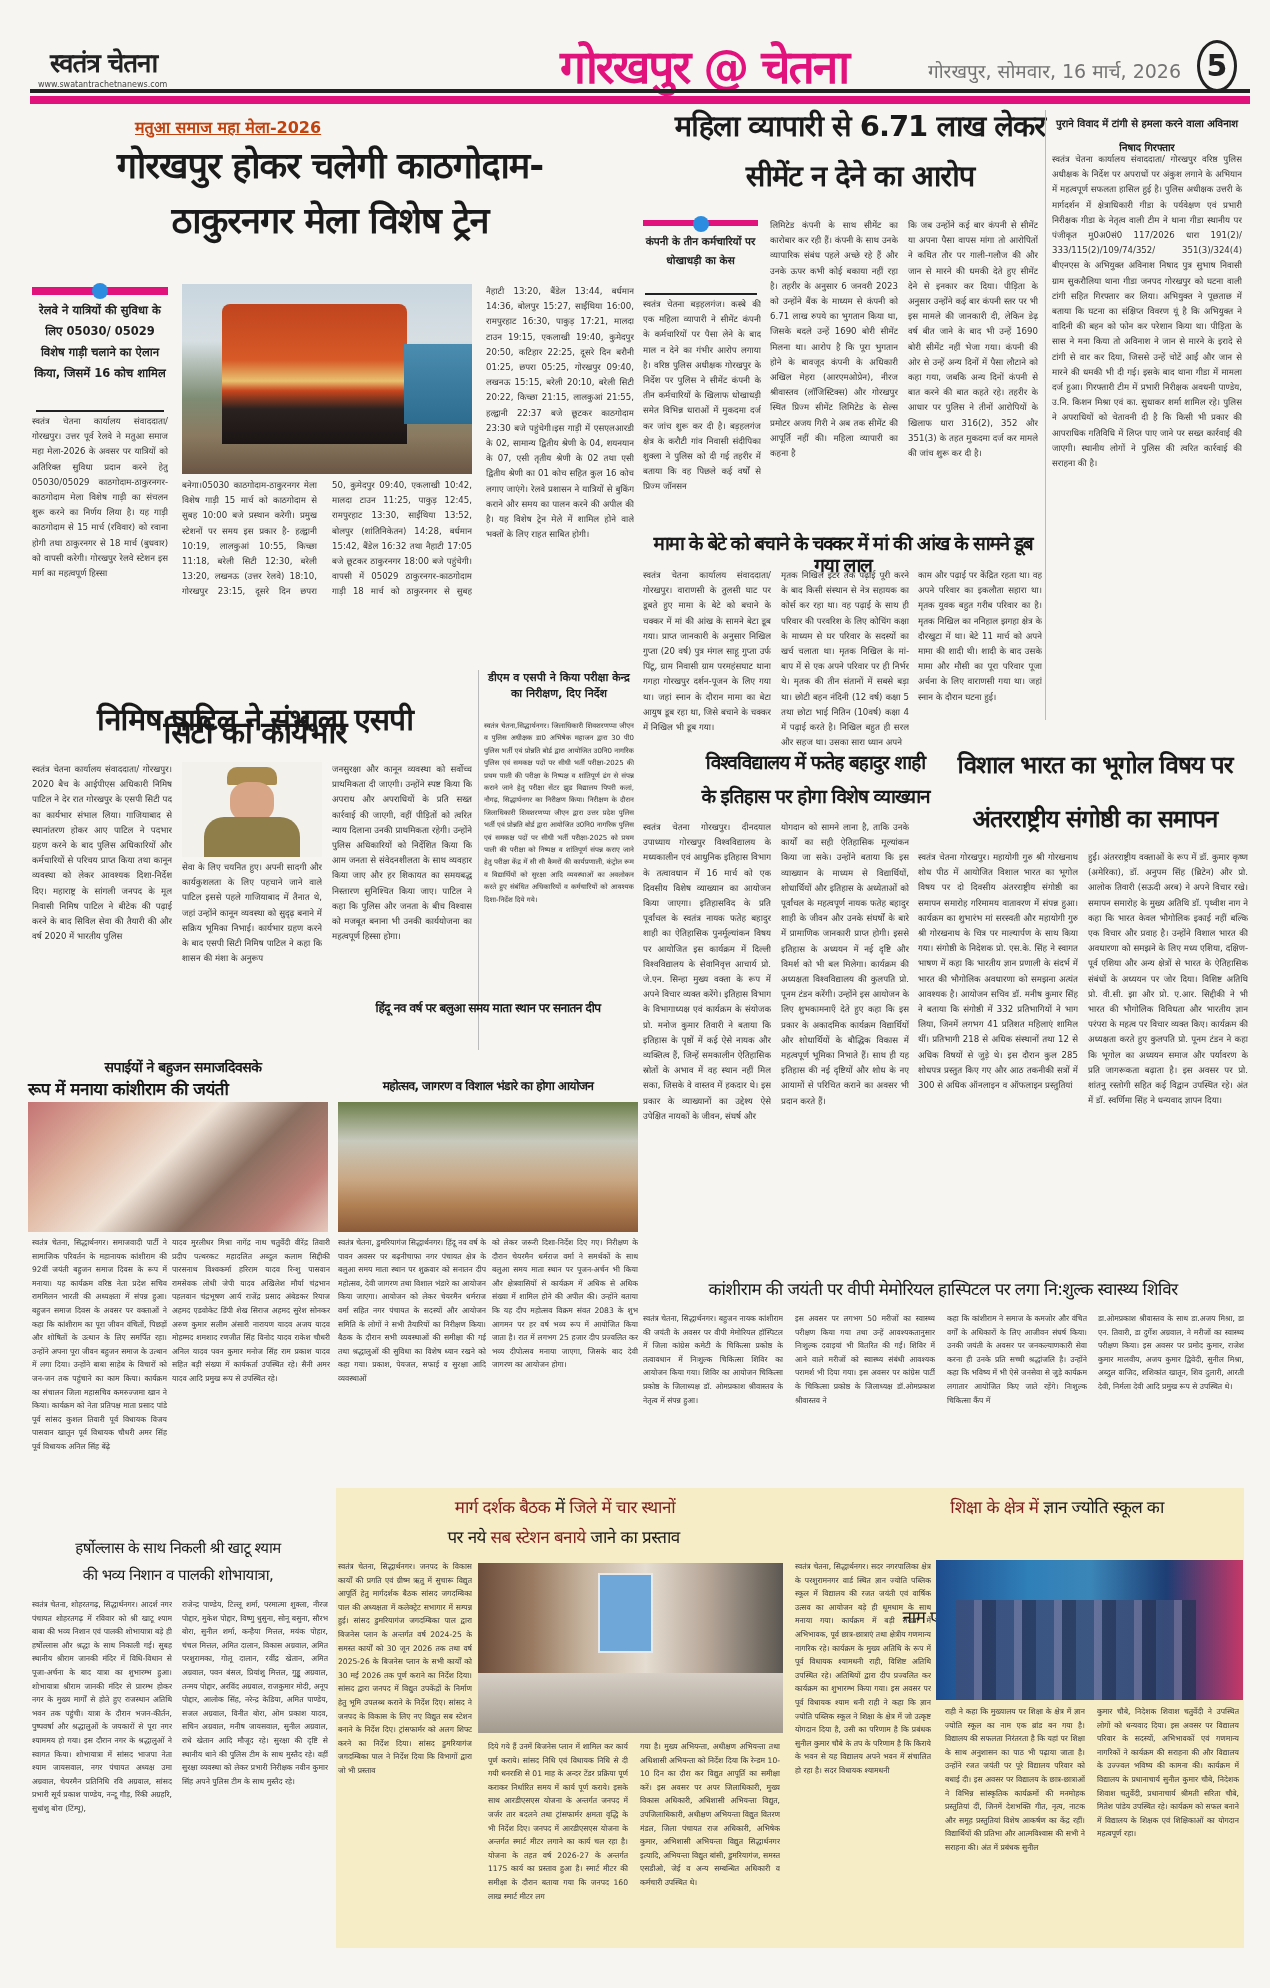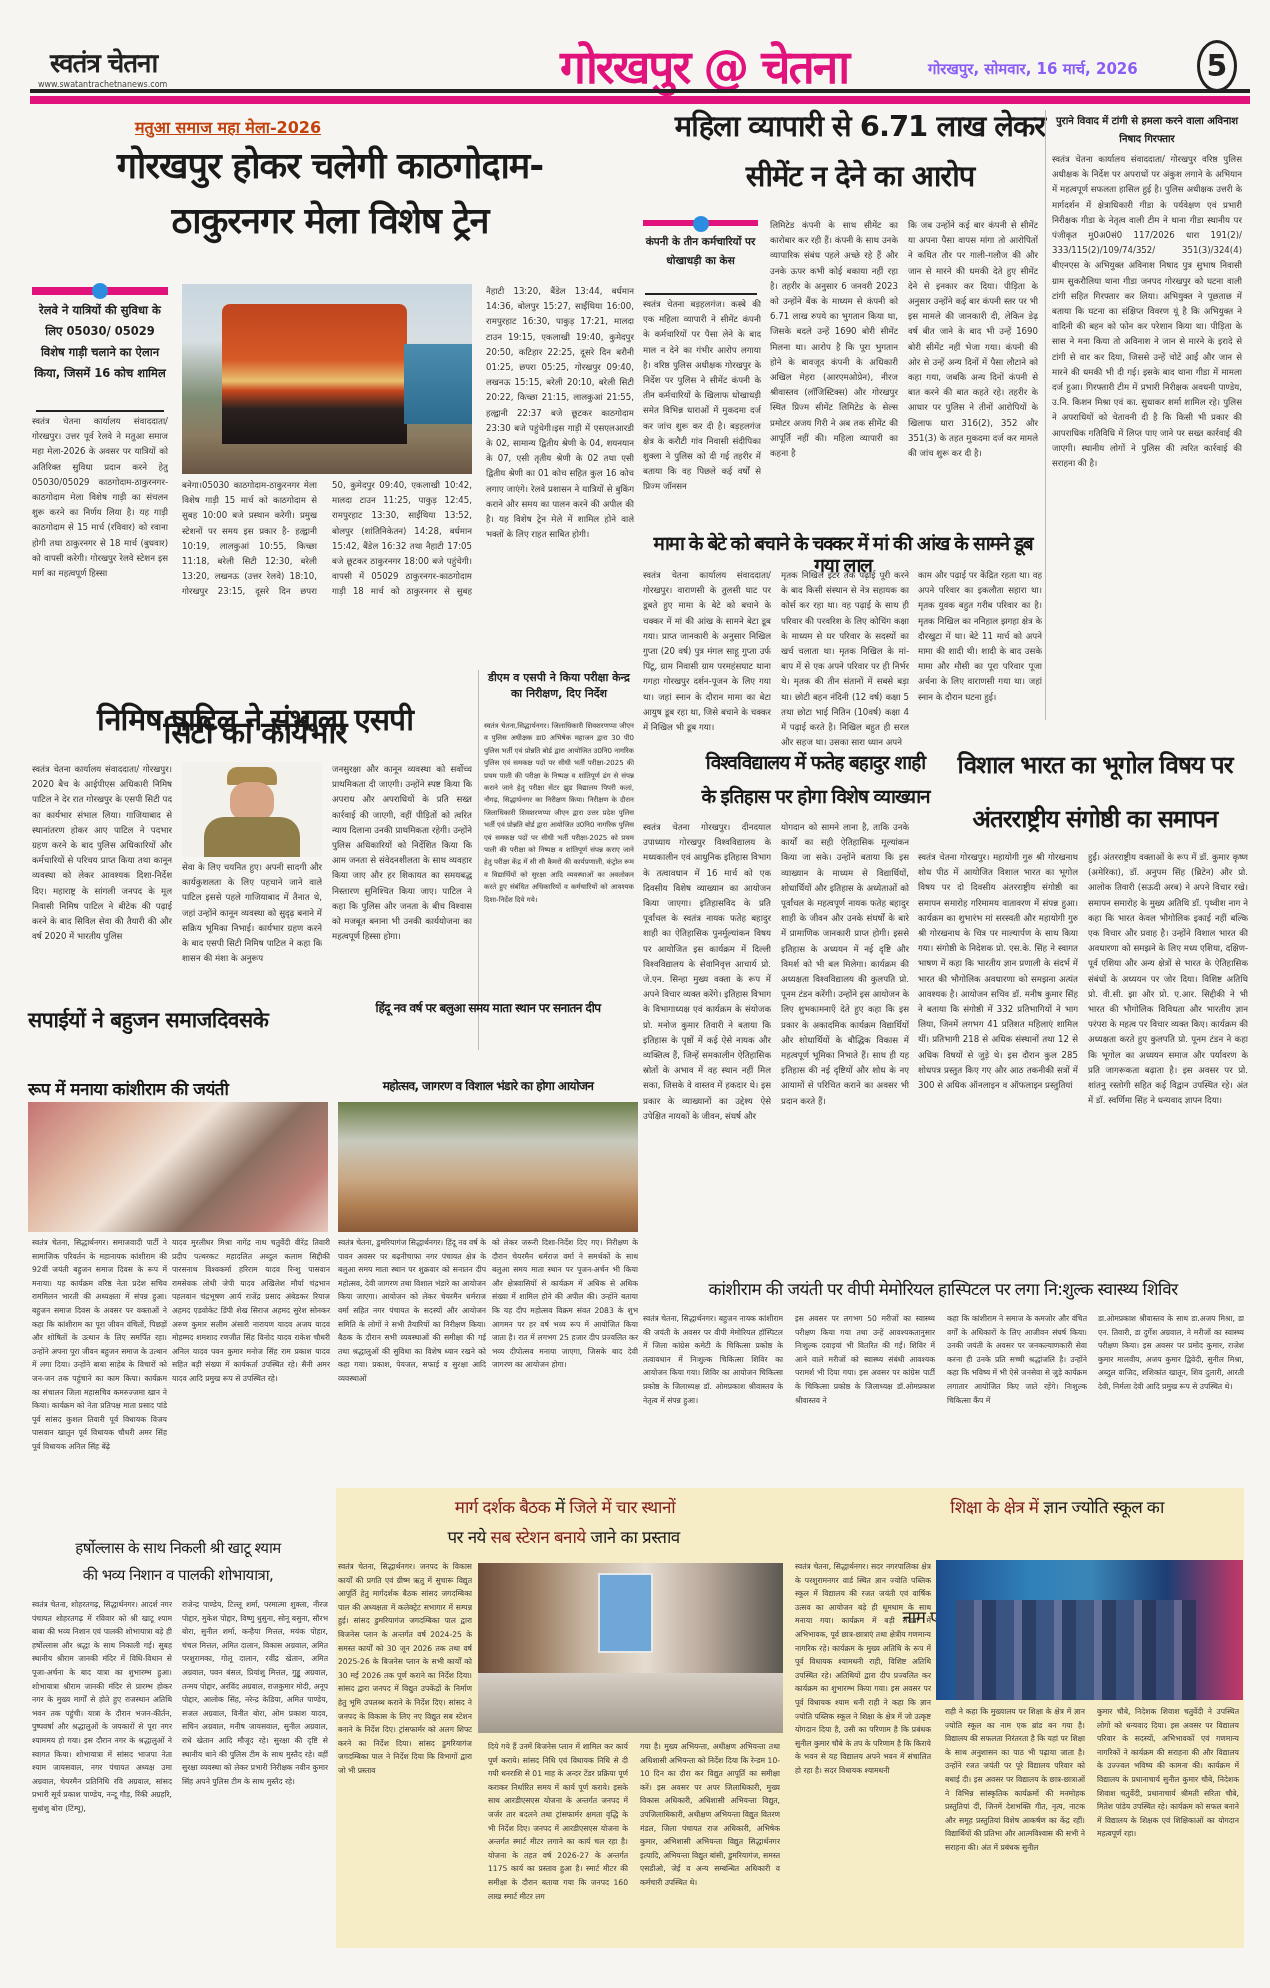--- a/index.html
+++ b/index.html
@@ -7,21 +7,21 @@
   body { position: relative; font-family: "DejaVu Sans", sans-serif; color: #222; }
   .abs { position: absolute; }
   .txt { font-family: "DejaVu Sans", sans-serif; font-size: 8.6px; line-height: 15.2px; color: #333; text-align: justify; overflow: hidden; }
   .hl { font-family: "DejaVu Sans", sans-serif; font-weight: bold; color: #1a1a1a; text-align: center; letter-spacing: -1px; line-height: 1.15; }
   .img { position: absolute; overflow: hidden; }
 
   
   #mast-logo { left: 50px; top: 44px; font-size: 26px; font-weight: bold; color: #222; letter-spacing: -1px; }
   #mast-url { left: 38px; top: 80px; font-size: 8px; color: #444; }
   #mast-title { left: 560px; top: 34px; font-size: 46px; font-weight: bold; color: #e2127c; letter-spacing: -2px; }
-  #mast-date { left: 928px; top: 58px; font-size: 15px; font-weight: bold; color: #8b5cf6; }
+  #mast-date { left: 928px; top: 58px; font-size: 19px; font-weight: normal; color: #737373; }
   #mast-page { left: 1197px; top: 40px; width: 40px; height: 52px; border: 3px solid #222; border-radius: 50%; font-size: 30px; font-weight: bold; text-align: center; line-height: 46px; }
   #rule-black { left: 30px; top: 89px; width: 1220px; height: 4px; background: #222; }
   #rule-pink { left: 30px; top: 96px; width: 1220px; height: 8px; background: #e2127c; }
 
   .pinkbar { position: absolute; height: 8px; background: #e2127c; }
   .dot { position: absolute; width: 16px; height: 16px; border-radius: 50%; background: #2c8de0; top: -4px; left: 50%; margin-left: -8px; }
   .underline-black { position: absolute; height: 2px; background: #222; }
 
   .col-rule { position: absolute; width: 1px; background: #bbb; }
 
@@ -66,21 +66,21 @@
     <span class="dot"></span>
   </div>
 <div class="abs" style="left:643px;top:232px;width:115px;font-size:10.5px;font-weight:bold;text-align:center;line-height:19px;color:#222;">कंपनी के तीन कर्मचारियों पर धोखाधड़ी का केस</div>
 <div class="underline-black" style="left:645px;top:293px;width:112px;"></div>
 
 <div class="abs txt" style="left:643px;top:297px;width:118px;height:225px;">स्वतंत्र चेतना बड़हलगंज। कस्बे की एक महिला व्यापारी ने सीमेंट कंपनी के कर्मचारियों पर पैसा लेने के बाद माल न देने का गंभीर आरोप लगाया है। वरिष्ठ पुलिस अधीक्षक गोरखपुर के निर्देश पर पुलिस ने सीमेंट कंपनी के तीन कर्मचारियों के खिलाफ धोखाधड़ी समेत विभिन्न धाराओं में मुकदमा दर्ज कर जांच शुरू कर दी है। बड़हलगंज क्षेत्र के करौटी गांव निवासी संदीपिका शुक्ला ने पुलिस को दी गई तहरीर में बताया कि वह पिछले कई वर्षों से प्रिज्म जॉनसन</div>
 <div class="abs txt" style="left:770px;top:218px;width:128px;height:302px;">लिमिटेड कंपनी के साथ सीमेंट का कारोबार कर रही हैं। कंपनी के साथ उनके व्यापारिक संबंध पहले अच्छे रहे हैं और उनके ऊपर कभी कोई बकाया नहीं रहा है। तहरीर के अनुसार 6 जनवरी 2023 को उन्होंने बैंक के माध्यम से कंपनी को 6.71 लाख रुपये का भुगतान किया था, जिसके बदले उन्हें 1690 बोरी सीमेंट मिलना था। आरोप है कि पूरा भुगतान होने के बावजूद कंपनी के अधिकारी अखिल मेहरा (आरएमओप्रेन), नीरज श्रीवास्तव (लॉजिस्टिक्स) और गोरखपुर स्थित प्रिज्म सीमेंट लिमिटेड के सेल्स प्रमोटर अजय गिरी ने अब तक सीमेंट की आपूर्ति नहीं की। महिला व्यापारी का कहना है</div>
 <div class="abs txt" style="left:908px;top:218px;width:130px;height:302px;">कि जब उन्होंने कई बार कंपनी से सीमेंट या अपना पैसा वापस मांगा तो आरोपितों ने कथित तौर पर गाली-गलौज की और जान से मारने की धमकी देते हुए सीमेंट देने से इनकार कर दिया। पीड़िता के अनुसार उन्होंने कई बार कंपनी स्तर पर भी इस मामले की जानकारी दी, लेकिन डेढ़ वर्ष बीत जाने के बाद भी उन्हें 1690 बोरी सीमेंट नहीं भेजा गया। कंपनी की ओर से उन्हें अन्य दिनों में पैसा लौटाने को कहा गया, जबकि अन्य दिनों कंपनी से बात करने की बात कहते रहे। तहरीर के आधार पर पुलिस ने तीनों आरोपियों के खिलाफ धारा 316(2), 352 और 351(3) के तहत मुकदमा दर्ज कर मामले की जांच शुरू कर दी है।</div>
 
 <div class="col-rule" style="left:1045px;top:110px;height:610px;"></div>
-<div class="abs" style="left:1052px;top:112px;width:190px;font-size:10px;font-weight:bold;text-align:center;line-height:18px;color:#222;">पुराने विवाद में टांगी से हमला करने वाला अविनाश निषाद गिरफ्तार</div>
+<div class="abs" style="left:1052px;top:112px;width:190px;font-size:10px;font-weight:bold;text-align:center;line-height:24px;color:#222;">पुराने विवाद में टांगी से हमला करने वाला अविनाश निषाद गिरफ्तार</div>
 <div class="abs txt" style="left:1052px;top:152px;width:190px;height:572px;">स्वतंत्र चेतना कार्यालय संवाददाता/ गोरखपुर वरिष्ठ पुलिस अधीक्षक के निर्देश पर अपराधों पर अंकुश लगाने के अभियान में महत्वपूर्ण सफलता हासिल हुई है। पुलिस अधीक्षक उत्तरी के मार्गदर्शन में क्षेत्राधिकारी गीडा के पर्यवेक्षण एवं प्रभारी निरीक्षक गीडा के नेतृत्व वाली टीम ने थाना गीडा स्थानीय पर पंजीकृत मु0अ0सं0 117/2026 धारा 191(2)/ 333/115(2)/109/74/352/ 351(3)/324(4) बीएनएस के अभियुक्त अविनाश निषाद पुत्र सुभाष निवासी ग्राम सुकरौलिया थाना गीडा जनपद गोरखपुर को घटना वाली टांगी सहित गिरफ्तार कर लिया। अभियुक्त ने पूछताछ में बताया कि घटना का संक्षिप्त विवरण यूं है कि अभियुक्त ने वादिनी की बहन को फोन कर परेशान किया था। पीड़िता के सास ने मना किया तो अविनाश ने जान से मारने के इरादे से टांगी से वार कर दिया, जिससे उन्हें चोटें आईं और जान से मारने की धमकी भी दी गई। इसके बाद थाना गीडा में मामला दर्ज हुआ। गिरफ्तारी टीम में प्रभारी निरीक्षक अवधनी पाण्डेय, उ.नि. किशन मिश्रा एवं का. सुधाकर शर्मा शामिल रहे। पुलिस ने अपराधियों को चेतावनी दी है कि किसी भी प्रकार की आपराधिक गतिविधि में लिप्त पाए जाने पर सख्त कार्रवाई की जाएगी। स्थानीय लोगों ने पुलिस की त्वरित कार्रवाई की सराहना की है।</div>
 
 <div class="abs hl" style="left:643px;top:533px;width:400px;font-size:19px;letter-spacing:-1.3px;">मामा के बेटे को बचाने के चक्कर में मां की आंख के सामने डूब गया लाल</div>
 <div class="abs txt" style="left:643px;top:568px;width:128px;height:180px;">स्वतंत्र चेतना कार्यालय संवाददाता/गोरखपुर। वाराणसी के तुलसी घाट पर डूबते हुए मामा के बेटे को बचाने के चक्कर में मां की आंख के सामने बेटा डूब गया। प्राप्त जानकारी के अनुसार निखिल गुप्ता (20 वर्ष) पुत्र मंगल साहू गुप्ता उर्फ पिंटू, ग्राम निवासी ग्राम परमहंसघाट थाना गगहा गोरखपुर दर्शन-पूजन के लिए गया था। जहां स्नान के दौरान मामा का बेटा आयुष डूब रहा था, जिसे बचाने के चक्कर में निखिल भी डूब गया।</div>
 <div class="abs txt" style="left:781px;top:568px;width:128px;height:195px;">मृतक निखिल इंटर तक पढ़ाई पूरी करने के बाद किसी संस्थान से नेत्र सहायक का कोर्स कर रहा था। वह पढ़ाई के साथ ही परिवार की परवरिश के लिए कोचिंग कक्षा के माध्यम से घर परिवार के सदस्यों का खर्च चलाता था। मृतक निखिल के मां-बाप में से एक अपने परिवार पर ही निर्भर थे। मृतक की तीन संतानों में सबसे बड़ा था। छोटी बहन नंदिनी (12 वर्ष) कक्षा 5 तथा छोटा भाई नितिन (10वर्ष) कक्षा 4 में पढ़ाई करते है। निखिल बहुत ही सरल और सहज था। उसका सारा ध्यान अपने</div>
 <div class="abs txt" style="left:918px;top:568px;width:124px;height:135px;">काम और पढ़ाई पर केंद्रित रहता था। वह अपने परिवार का इकलौता सहारा था।मृतक युवक बहुत गरीब परिवार का है। मृतक निखिल का ननिहाल झगहा क्षेत्र के दौरखुटा में था। बेटे 11 मार्च को अपने मामा की शादी थी। शादी के बाद उसके मामा और मौसी का पूरा परिवार पूजा अर्चना के लिए वाराणसी गया था। जहां स्नान के दौरान घटना हुई।</div>
 
 <div class="abs hl" style="left:30px;top:703px;width:450px;font-size:30px;">निमिष पाटिल ने संभाला एसपी</div>
 <div class="abs hl" style="left:30px;top:716px;width:450px;font-size:30px;">सिटी का कार्यभार</div>
 
@@ -101,21 +101,21 @@
 <div class="abs hl" style="left:643px;top:752px;width:345px;font-size:19px;">विश्वविद्यालय में फतेह बहादुर शाही</div>
 <div class="abs hl" style="left:643px;top:786px;width:345px;font-size:19px;">के इतिहास पर होगा विशेष व्याख्यान</div>
 <div class="abs txt" style="left:643px;top:820px;width:128px;height:448px;">स्वतंत्र चेतना गोरखपुर। दीनदयाल उपाध्याय गोरखपुर विश्वविद्यालय के मध्यकालीन एवं आधुनिक इतिहास विभाग के तत्वावधान में 16 मार्च को एक दिवसीय विशेष व्याख्यान का आयोजन किया जाएगा। इतिहासविद के प्रति पूर्वांचल के स्वतंत्र नायक फतेह बहादुर शाही का ऐतिहासिक पुनर्मूल्यांकन विषय पर आयोजित इस कार्यक्रम में दिल्ली विश्वविद्यालय के सेवानिवृत्त आचार्य प्रो. जे.एन. सिन्हा मुख्य वक्ता के रूप में अपने विचार व्यक्त करेंगे। इतिहास विभाग के विभागाध्यक्ष एवं कार्यक्रम के संयोजक प्रो. मनोज कुमार तिवारी ने बताया कि इतिहास के पृष्ठों में कई ऐसे नायक और व्यक्तित्व हैं, जिन्हें समकालीन ऐतिहासिक स्रोतों के अभाव में वह स्थान नहीं मिल सका, जिसके वे वास्तव में हकदार थे। इस प्रकार के व्याख्यानों का उद्देश्य ऐसे उपेक्षित नायकों के जीवन, संघर्ष और</div>
 <div class="abs txt" style="left:781px;top:820px;width:128px;height:448px;">योगदान को सामने लाना है, ताकि उनके कार्यों का सही ऐतिहासिक मूल्यांकन किया जा सके। उन्होंने बताया कि इस व्याख्यान के माध्यम से विद्यार्थियों, शोधार्थियों और इतिहास के अध्येताओं को पूर्वांचल के महत्वपूर्ण नायक फतेह बहादुर शाही के जीवन और उनके संघर्षों के बारे में प्रामाणिक जानकारी प्राप्त होगी। इससे इतिहास के अध्ययन में नई दृष्टि और विमर्श को भी बल मिलेगा। कार्यक्रम की अध्यक्षता विश्वविद्यालय की कुलपति प्रो. पूनम टंडन करेंगी। उन्होंने इस आयोजन के लिए शुभकामनाएँ देते हुए कहा कि इस प्रकार के अकादमिक कार्यक्रम विद्यार्थियों और शोधार्थियों के बौद्धिक विकास में महत्वपूर्ण भूमिका निभाते हैं। साथ ही यह इतिहास की नई दृष्टियों और शोध के नए आयामों से परिचित कराने का अवसर भी प्रदान करते हैं।</div>
 
 <div class="abs hl" style="left:930px;top:752px;width:330px;font-size:24px;">विशाल भारत का भूगोल  विषय पर</div>
 <div class="abs hl" style="left:930px;top:806px;width:330px;font-size:24px;">अंतरराष्ट्रीय संगोष्ठी का समापन</div>
 <div class="abs txt" style="left:918px;top:850px;width:160px;height:420px;">स्वतंत्र चेतना गोरखपुर। महायोगी गुरु श्री गोरखनाथ शोध पीठ में आयोजित विशाल भारत का भूगोल विषय पर दो दिवसीय अंतरराष्ट्रीय संगोष्ठी का समापन समारोह गरिमामय वातावरण में संपन्न हुआ। कार्यक्रम का शुभारंभ मां सरस्वती और महायोगी गुरु श्री गोरखनाथ के चित्र पर माल्यार्पण के साथ किया गया। संगोष्ठी के निदेशक प्रो. एस.के. सिंह ने स्वागत भाषण में कहा कि भारतीय ज्ञान प्रणाली के संदर्भ में भारत की भौगोलिक अवधारणा को समझना अत्यंत आवश्यक है। आयोजन सचिव डॉ. मनीष कुमार सिंह ने बताया कि संगोष्ठी में 332 प्रतिभागियों ने भाग लिया, जिनमें लगभग 41 प्रतिशत महिलाएं शामिल थीं। प्रतिभागी 218 से अधिक संस्थानों तथा 12 से अधिक विषयों से जुड़े थे। इस दौरान कुल 285 शोधपत्र प्रस्तुत किए गए और आठ तकनीकी सत्रों में 300 से अधिक ऑनलाइन व ऑफलाइन प्रस्तुतियां</div>
 <div class="abs txt" style="left:1088px;top:850px;width:160px;height:420px;">हुईं। अंतरराष्ट्रीय वक्ताओं के रूप में डॉ. कुमार कृष्ण (अमेरिका), डॉ. अनुपम सिंह (ब्रिटेन) और प्रो. आलोक तिवारी (सऊदी अरब) ने अपने विचार रखे। समापन समारोह के मुख्य अतिथि डॉ. पृथ्वीश नाग ने कहा कि भारत केवल भौगोलिक इकाई नहीं बल्कि एक विचार और प्रवाह है। उन्होंने विशाल भारत की अवधारणा को समझने के लिए मध्य एशिया, दक्षिण-पूर्व एशिया और अन्य क्षेत्रों से भारत के ऐतिहासिक संबंधों के अध्ययन पर जोर दिया। विशिष्ट अतिथि प्रो. वी.सी. झा और प्रो. ए.आर. सिद्दीकी ने भी भारत की भौगोलिक विविधता और भारतीय ज्ञान परंपरा के महत्व पर विचार व्यक्त किए। कार्यक्रम की अध्यक्षता करते हुए कुलपति प्रो. पूनम टंडन ने कहा कि भूगोल का अध्ययन समाज और पर्यावरण के प्रति जागरूकता बढ़ाता है। इस अवसर पर प्रो. शांतनु रस्तोगी सहित कई विद्वान उपस्थित रहे। अंत में डॉ. स्वर्णिमा सिंह ने धन्यवाद ज्ञापन दिया।</div>
 
-<div class="abs hl" style="left:28px;top:1008px;width:310px;font-size:21px;letter-spacing:-0.5px;text-align:left;">सपाईयों ने बहुजन समाजदिवसके</div>
+<div class="abs hl" style="left:28px;top:1059px;width:310px;font-size:14px;letter-spacing:-0.5px;text-align:center;">सपाईयों ने बहुजन समाजदिवसके</div>
 <div class="abs hl" style="left:28px;top:1080px;width:310px;font-size:17px;letter-spacing:-0.5px;text-align:left;">रूप में मनाया कांशीराम की जयंती</div>
 <div class="img" style="left:28px;top:1102px;width:300px;height:130px;background:linear-gradient(135deg,#c47474 0%,#e0b7a1 25%,#f0e4d8 45%,#8a6f60 65%,#c3837a 85%,#e6c9bd 100%);"></div>
 <div class="abs txt" style="left:32px;top:1236px;width:135px;height:340px;font-size:7.6px;line-height:13.6px;">स्वतंत्र चेतना, सिद्धार्थनगर। समाजवादी पार्टी ने सामाजिक परिवर्तन के महानायक कांशीराम की 92वीं जयंती बहुजन समाज दिवस के रूप में मनाया। यह कार्यक्रम वरिष्ठ नेता प्रदेश सचिव राममिलन भारती की अध्यक्षता में संपन्न हुआ। बहुजन समाज दिवस के अवसर पर वक्ताओं ने कहा कि कांशीराम का पूरा जीवन वंचितों, पिछड़ों और शोषितों के उत्थान के लिए समर्पित रहा। उन्होंने अपना पूरा जीवन बहुजन समाज के उत्थान में लगा दिया। उन्होंने बाबा साहेब के विचारों को जन-जन तक पहुंचाने का काम किया। कार्यक्रम का संचालन जिला महासचिव कमरुज्जमा खान ने किया। कार्यक्रम को नेता प्रतिपक्ष माता प्रसाद पांडे पूर्व सांसद कुशल तिवारी पूर्व विधायक विजय पासवान खातून पूर्व विधायक चौधरी अमर सिंह पूर्व विधायक अनिल सिंह बेंढ़े</div>
 <div class="abs txt" style="left:172px;top:1236px;width:158px;height:290px;font-size:7.6px;line-height:13.6px;">यादव मुरलीधर मिश्रा नागेंद्र नाथ चतुर्वेदी वीरेंद्र तिवारी प्रदीप पत्थरकट महादलित अब्दुल कलाम सिद्दीकी पारसनाथ विश्वकर्मा हरिराम यादव रिन्शु पासवान रामसेवक लोधी जेपी यादव अखिलेश मौर्या चंद्रभान पहलवान चंद्रभूषण आर्य राजेंद्र प्रसाद अंबेडकर रियाज अहमद एडवोकेट डिंपी शेख सिराज अहमद सुरेश सोनकर अरुण कुमार सलीम अंसारी नारायण यादव अजय यादव मोहम्मद शमशाद रणजीत सिंह विनोद यादव राकेश चौधरी अनिल यादव पवन कुमार मनोज सिंह राम प्रकाश यादव सहित बड़ी संख्या में कार्यकर्ता उपस्थित रहे। सैनी अमर यादव आदि प्रमुख रूप से उपस्थित रहे।</div>
 
 <div class="abs hl" style="left:338px;top:1002px;width:300px;font-size:12px;letter-spacing:-0.6px;">हिंदू नव वर्ष पर बलुआ समय माता स्थान पर सनातन दीप</div>
 <div class="abs hl" style="left:338px;top:1080px;width:300px;font-size:12px;letter-spacing:-0.6px;">महोत्सव, जागरण व विशाल भंडारे का होगा आयोजन</div>
 <div class="img" style="left:338px;top:1102px;width:300px;height:130px;background:linear-gradient(180deg,#6d7f4a 0%,#c8cabd 30%,#c9a784 60%,#b07f52 80%,#8b5b3a 100%);"></div>
 <div class="abs txt" style="left:338px;top:1236px;width:148px;height:260px;font-size:7.6px;line-height:13.6px;">स्वतंत्र चेतना, डुमरियागंज सिद्धार्थनगर। हिंदू नव वर्ष के पावन अवसर पर बढ़नीचाफा नगर पंचायत क्षेत्र के बलुआ समय माता स्थान पर शुक्रवार को सनातन दीप महोत्सव, देवी जागरण तथा विशाल भंडारे का आयोजन किया जाएगा। आयोजन को लेकर चेयरमैन धर्मराज वर्मा सहित नगर पंचायत के सदस्यों और आयोजन समिति के लोगों ने सभी तैयारियों का निरीक्षण किया। बैठक के दौरान सभी व्यवस्थाओं की समीक्षा की गई तथा श्रद्धालुओं की सुविधा का विशेष ध्यान रखने को कहा गया। प्रकाश, पेयजल, सफाई व सुरक्षा आदि व्यवस्थाओं</div>
 <div class="abs txt" style="left:492px;top:1236px;width:146px;height:260px;font-size:7.6px;line-height:13.6px;">को लेकर जरूरी दिशा-निर्देश दिए गए। निरीक्षण के दौरान चेयरमैन धर्मराज वर्मा ने समर्थकों के साथ बलुआ समय माता स्थान पर पूजन-अर्चन भी किया और क्षेत्रवासियों से कार्यक्रम में अधिक से अधिक संख्या में शामिल होने की अपील की। उन्होंने बताया कि यह दीप महोत्सव विक्रम संवत 2083 के शुभ आगमन पर हर वर्ष भव्य रूप में आयोजित किया जाता है। रात में लगभग 25 हजार दीप प्रज्वलित कर भव्य दीपोत्सव मनाया जाएगा, जिसके बाद देवी जागरण का आयोजन होगा।</div>

